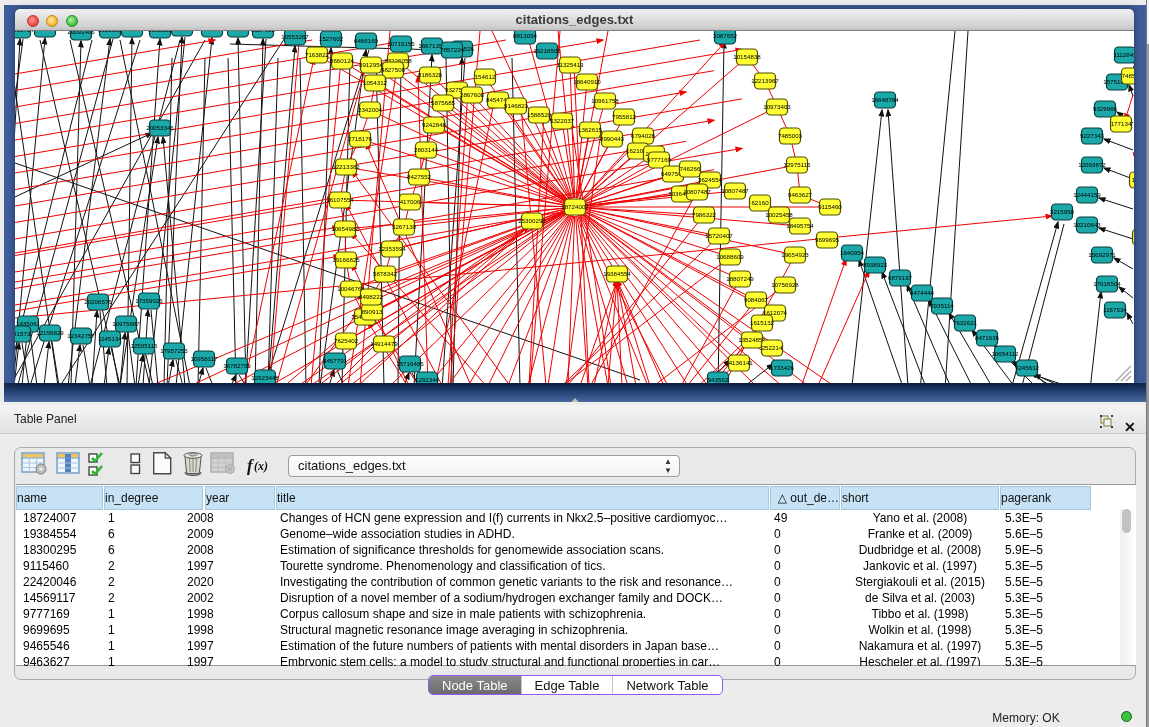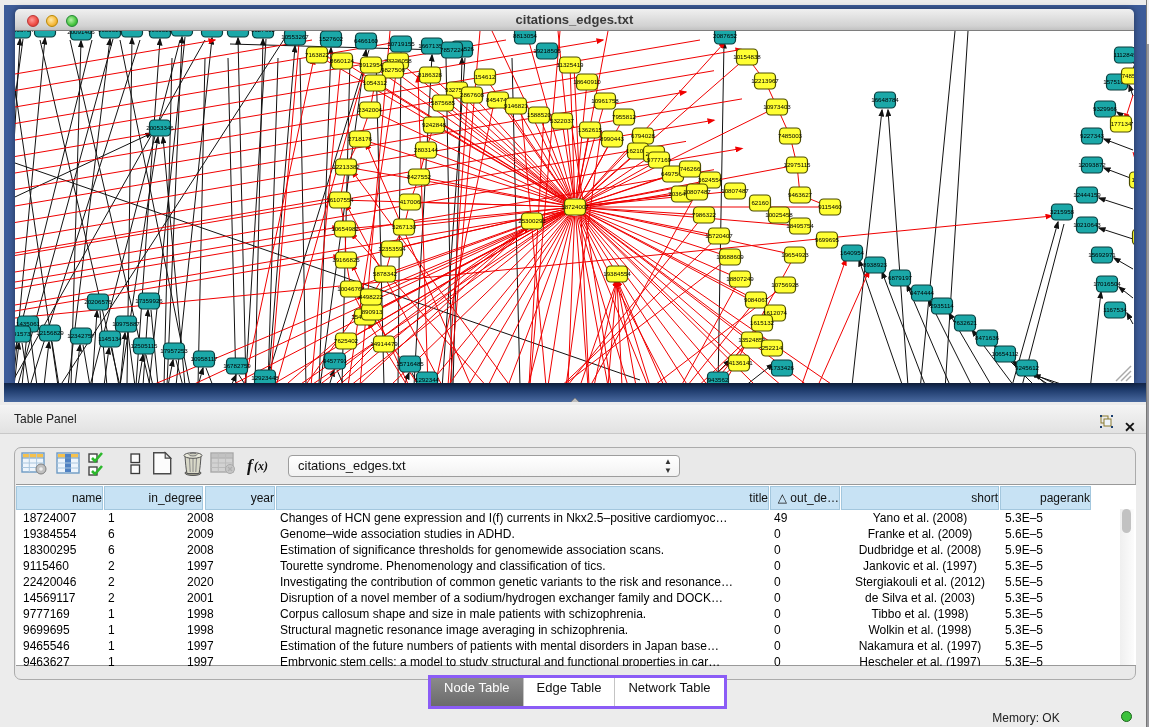--- a/index.html
+++ b/index.html
@@ -18,30 +18,30 @@
 .panel{position:absolute;left:0;top:402px;width:1146px;height:325px;background:#ececec}
 .phead{position:absolute;left:0;top:3px;width:100%;height:29px;background:linear-gradient(#f4f4f4,#e2e2e2);border-bottom:1px solid #c8c8c8;font-size:12px;color:#222;line-height:29px;padding-left:14px}
 .pfloat{position:absolute;top:10px;left:1100px;width:13px;height:13px}
 .pclose{position:absolute;top:8px;left:1124px;font-size:14px;font-weight:bold;color:#111}
 .pbox{position:absolute;left:14px;top:45px;width:1122px;height:233px;background:#e9e9e9;border:1px solid #ababab;border-radius:7px}
 .toolbar{position:absolute;left:0;top:0;width:100%;height:36px}
 .combo{position:absolute;left:273px;top:7px;width:392px;height:22px;background:linear-gradient(#fff,#f2f2f2);border:1px solid #9d9d9d;border-radius:4px;font-size:13px;color:#111;line-height:20px;padding-left:9px}
 .combo .arr{position:absolute;right:7px;top:1px;font-size:8px;color:#333;line-height:9px}
 .tablewrap{position:absolute;left:1px;top:36px;width:1120px;height:182px;background:#fff;border-top:1px solid #999;border-bottom:1px solid #999}
 .thead{position:absolute;left:0;top:1px;width:1078px;height:24px;background:#fff}
-.th{position:absolute;top:0;height:24px;background:#c7e2f4;border:1px solid #a3c7de;font-size:12px;color:#111;text-align:right;line-height:22px}
+.th{position:absolute;top:0;height:24px;background:#c7e2f4;border:1px solid #a3c7de;font-size:12px;color:#111;text-align:left;line-height:22px}
 .tbody{position:absolute;left:0;top:25px;width:1120px;height:156px;overflow:hidden;font-size:12px;color:#000}
 .tr{position:relative;height:16px;line-height:16px;white-space:nowrap}
 .tr div{position:absolute;top:0;overflow:hidden}
 .c0{left:7px;width:80px} .c1{left:92px;width:95px} .c2{left:171px;width:68px}
 .c3{left:264px;width:488px} .c4{left:758px;width:64px} .c5{left:825px;width:158px;text-align:center}
 .c6{left:989px;width:100px}
 .vsb{position:absolute;right:2px;top:24px;width:14px;height:156px;background:linear-gradient(90deg,#efefef,#fcfcfc)}
 .vsb .thumb{position:absolute;left:2px;top:0px;width:9px;height:24px;border-radius:5px;background:#c2c2c2}
-.tabs{position:absolute;left:428px;top:273px;height:34px;display:flex;border:3px solid #8b5cf6;border-radius:0;overflow:hidden;background:#fff}
+.tabs{position:absolute;left:428px;top:273px;height:20px;display:flex;border:1px solid #8b5cf6;border-radius:5px;overflow:hidden;background:#fff}
 .tab{font-size:13px;line-height:19px;padding:0 13px;color:#111;border-right:1px solid #c4c4c4}
 .tab:last-child{border-right:none}
 .tab.sel{background:linear-gradient(#8a8a8a,#6b6b6b);color:#fff}
 .mem{position:absolute;left:936px;top:309px;width:180px;font-size:12px;color:#222;text-align:center}
 .memdot{position:absolute;left:1121px;top:309px;width:11px;height:11px;border-radius:50%;background:#3cc23c;border:1px solid #1c641c}
 </style></head>
 <body>
 <div class="stage">
   <div class="blue"></div>
   <div class="blue-bottom"></div>
@@ -787,27 +787,27 @@
               <div class="c4">0</div>
               <div class="c5">Jankovic et al. (1997)</div>
               <div class="c6">5.3E–5</div>
             </div>
             <div class="tr">
               <div class="c0">22420046</div>
               <div class="c1">2</div>
               <div class="c2">2020</div>
               <div class="c3">Investigating the contribution of common genetic variants to the risk and resonance…</div>
               <div class="c4">0</div>
-              <div class="c5">Stergiakouli et al. (2012)</div>
+              <div class="c5">Stergiakouli et al. (2015)</div>
               <div class="c6">5.5E–5</div>
             </div>
             <div class="tr">
               <div class="c0">14569117</div>
               <div class="c1">2</div>
-              <div class="c2">2001</div>
+              <div class="c2">2002</div>
               <div class="c3">Disruption of a novel member of a sodium/hydrogen exchanger family and DOCK…</div>
               <div class="c4">0</div>
               <div class="c5">de Silva et al. (2003)</div>
               <div class="c6">5.3E–5</div>
             </div>
             <div class="tr">
               <div class="c0">9777169</div>
               <div class="c1">1</div>
               <div class="c2">1998</div>
               <div class="c3">Corpus callosum shape and size in male patients with schizophrenia.</div>

